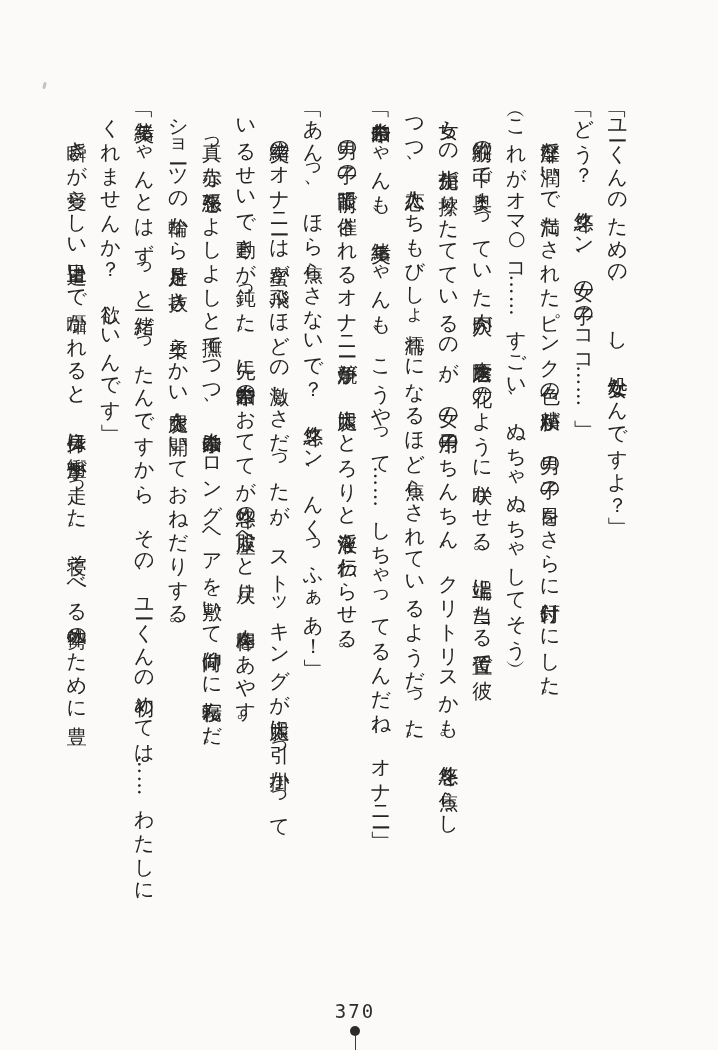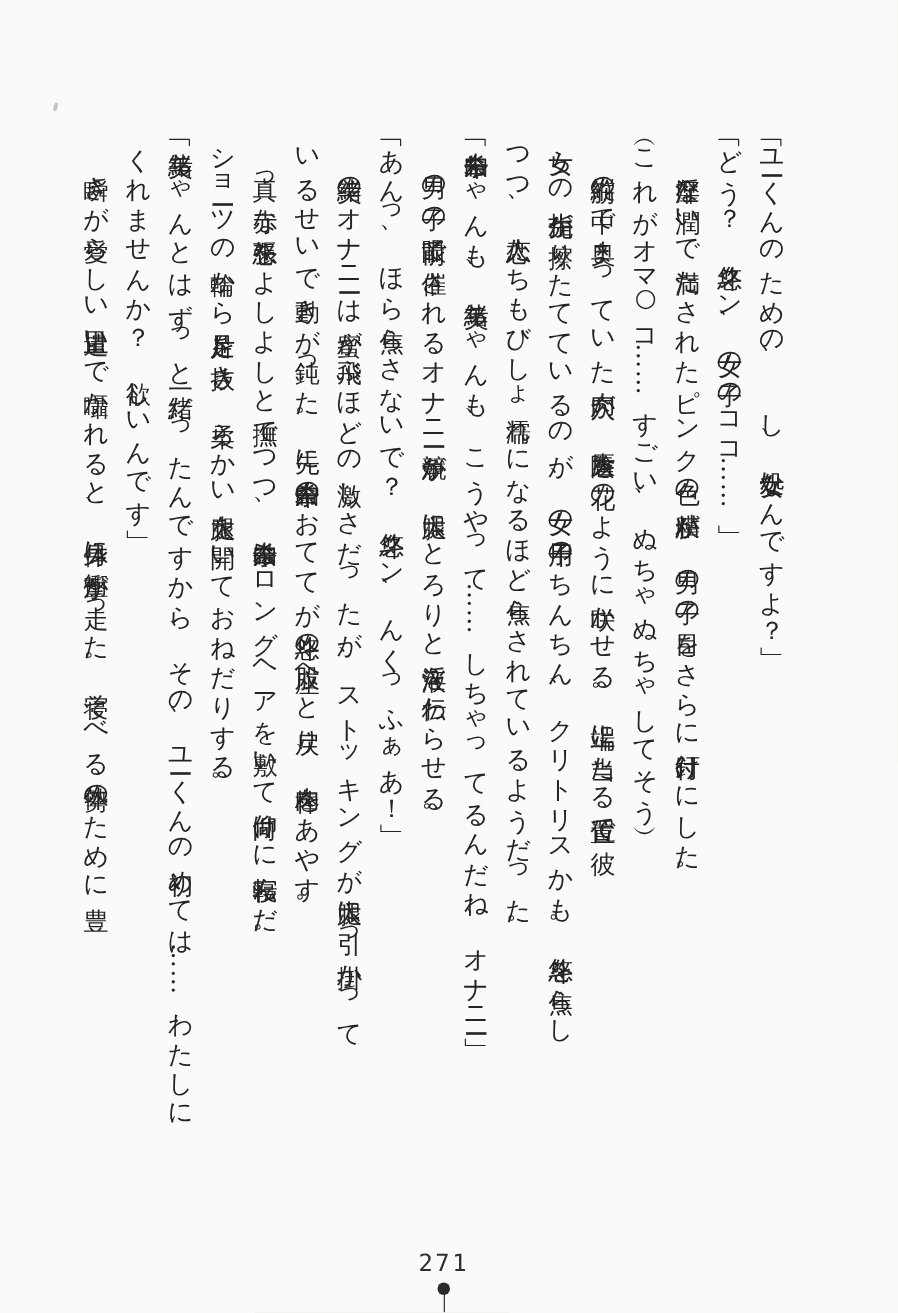--- a/index.html
+++ b/index.html
@@ -102,20 +102,20 @@
       <div class="line">「あんっ、ほら焦らさないで？　悠斗クン、んくっふぁあ！」</div>
       <div class="line">　美緒のオナニーは蜜が飛ぶほどの激しさだったが、ストッキングが太腿に引っ掛かって</div>
       <div class="line">いるせいで動きが鈍った。先に由希奈のおててが悠斗の股座へと戻り、肉棒をあやす。</div>
       <div class="line">　真っ赤な怒張をよしよしと撫でつつ、由希奈はロングヘアを敷いて仰向けに寝転んだ。</div>
       <div class="line">ショーツの輪から片足を抜き、柔らかい太腿を開いておねだりする。</div>
       <div class="line">「美緒ちゃんとはずっと一緒だったんですから、その、ユーくんの初めては……わたしに</div>
       <div class="line">くれませんか？　欲しいんです」</div>
       <div class="line">　瞬きが愛らしい上目遣いで囁かれると、身体に衝撃が走った。寝そべる体勢のために豊</div>
     </div>
 
-  <div class="page-number">271</div>
+  <div class="page-number">370</div>
 
   <div class="gutter-marker">
     <span class="gutter-dot"></span>
     <span class="gutter-line"></span>
   </div>
 
 </div>
 
 </body></html>

